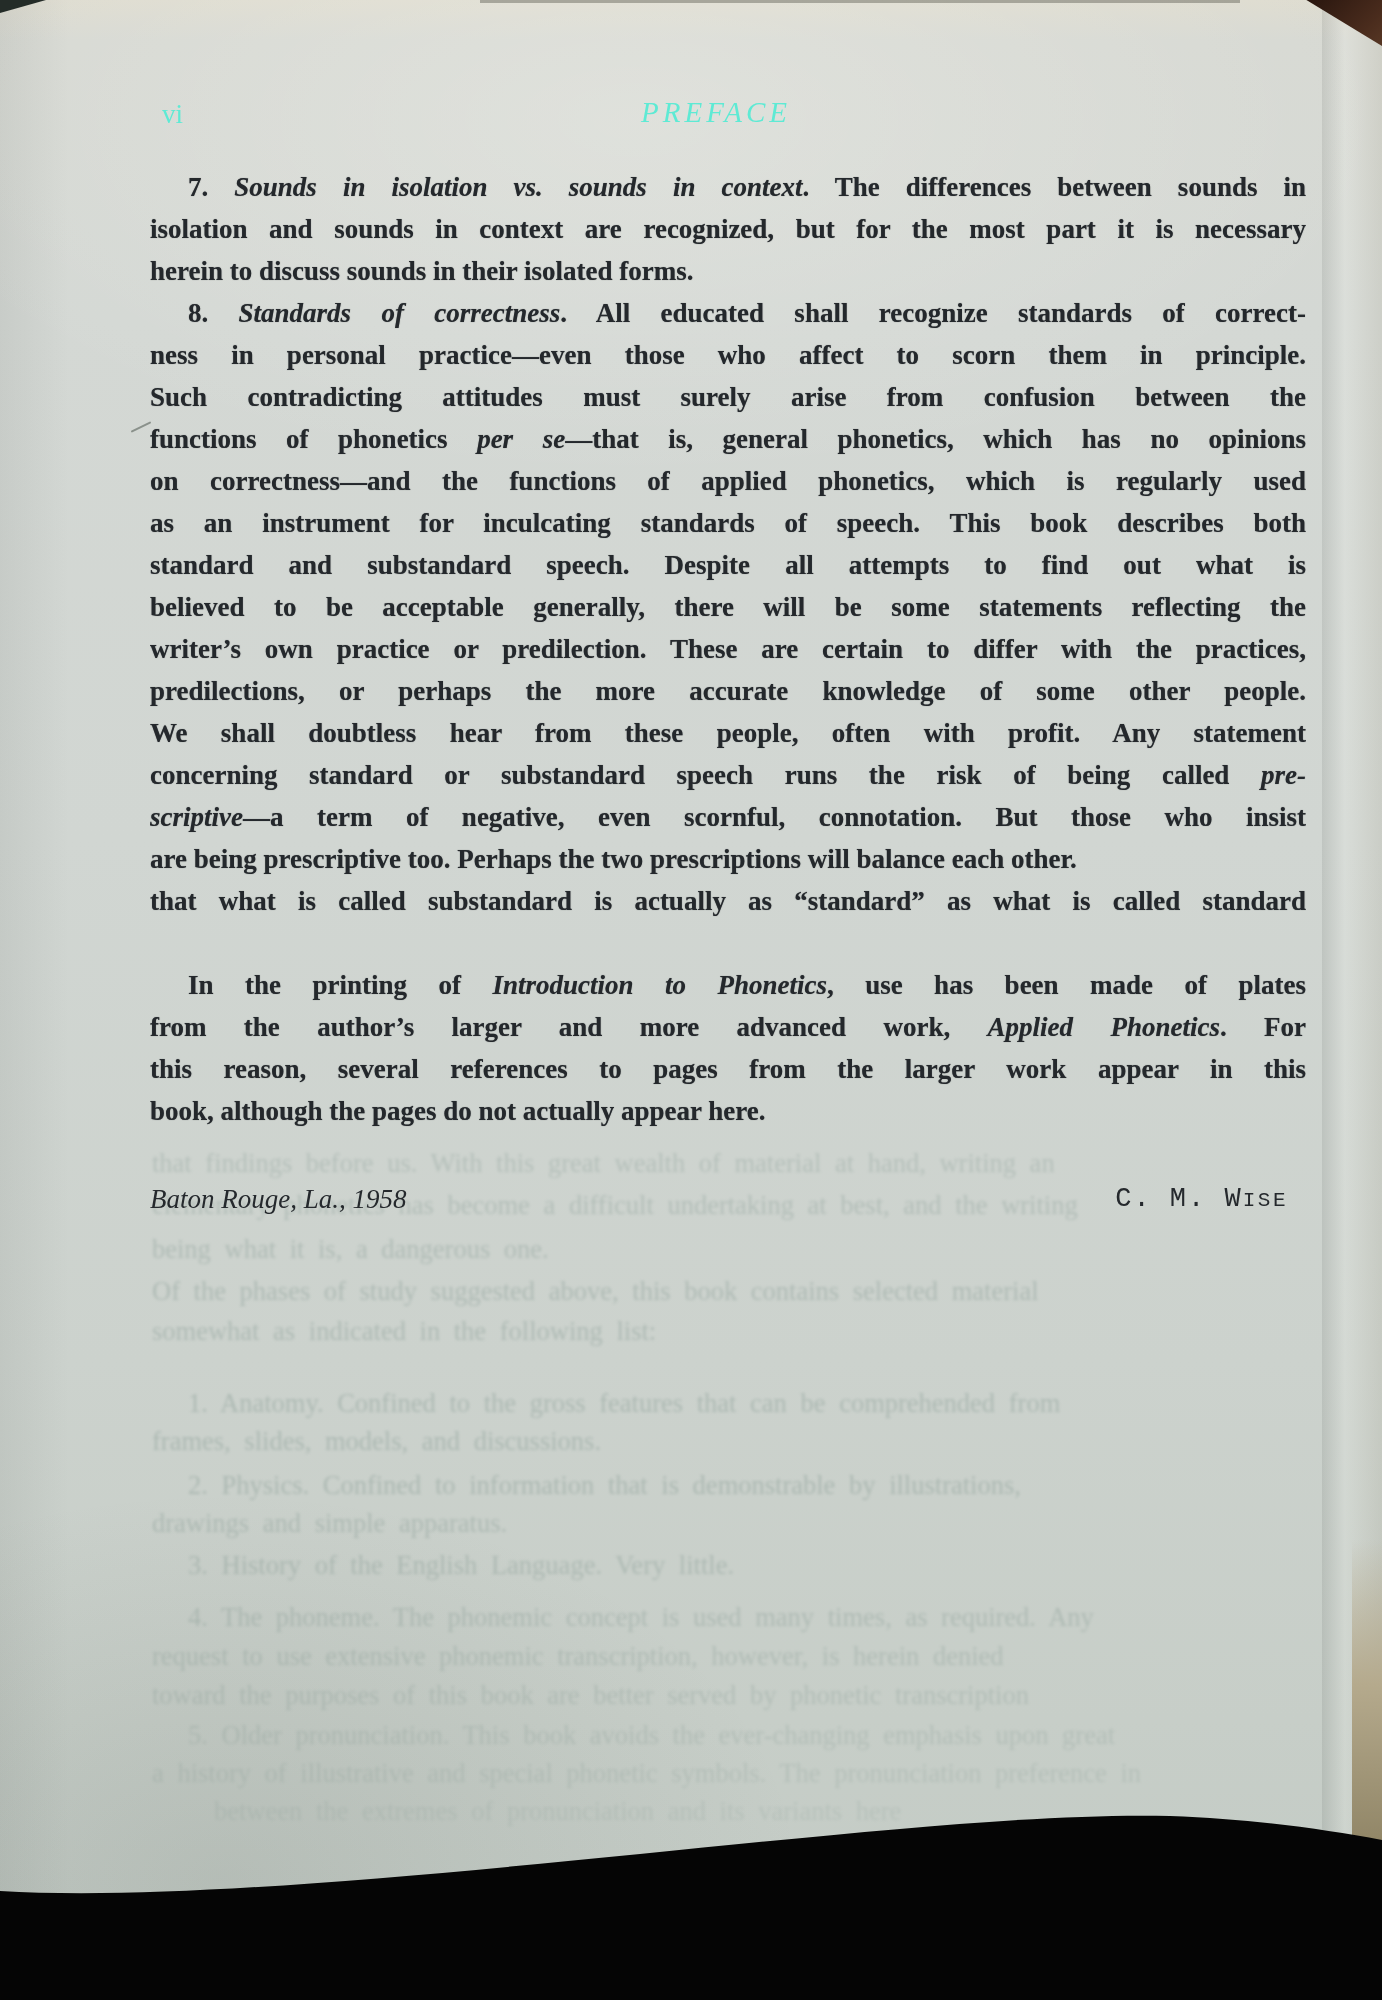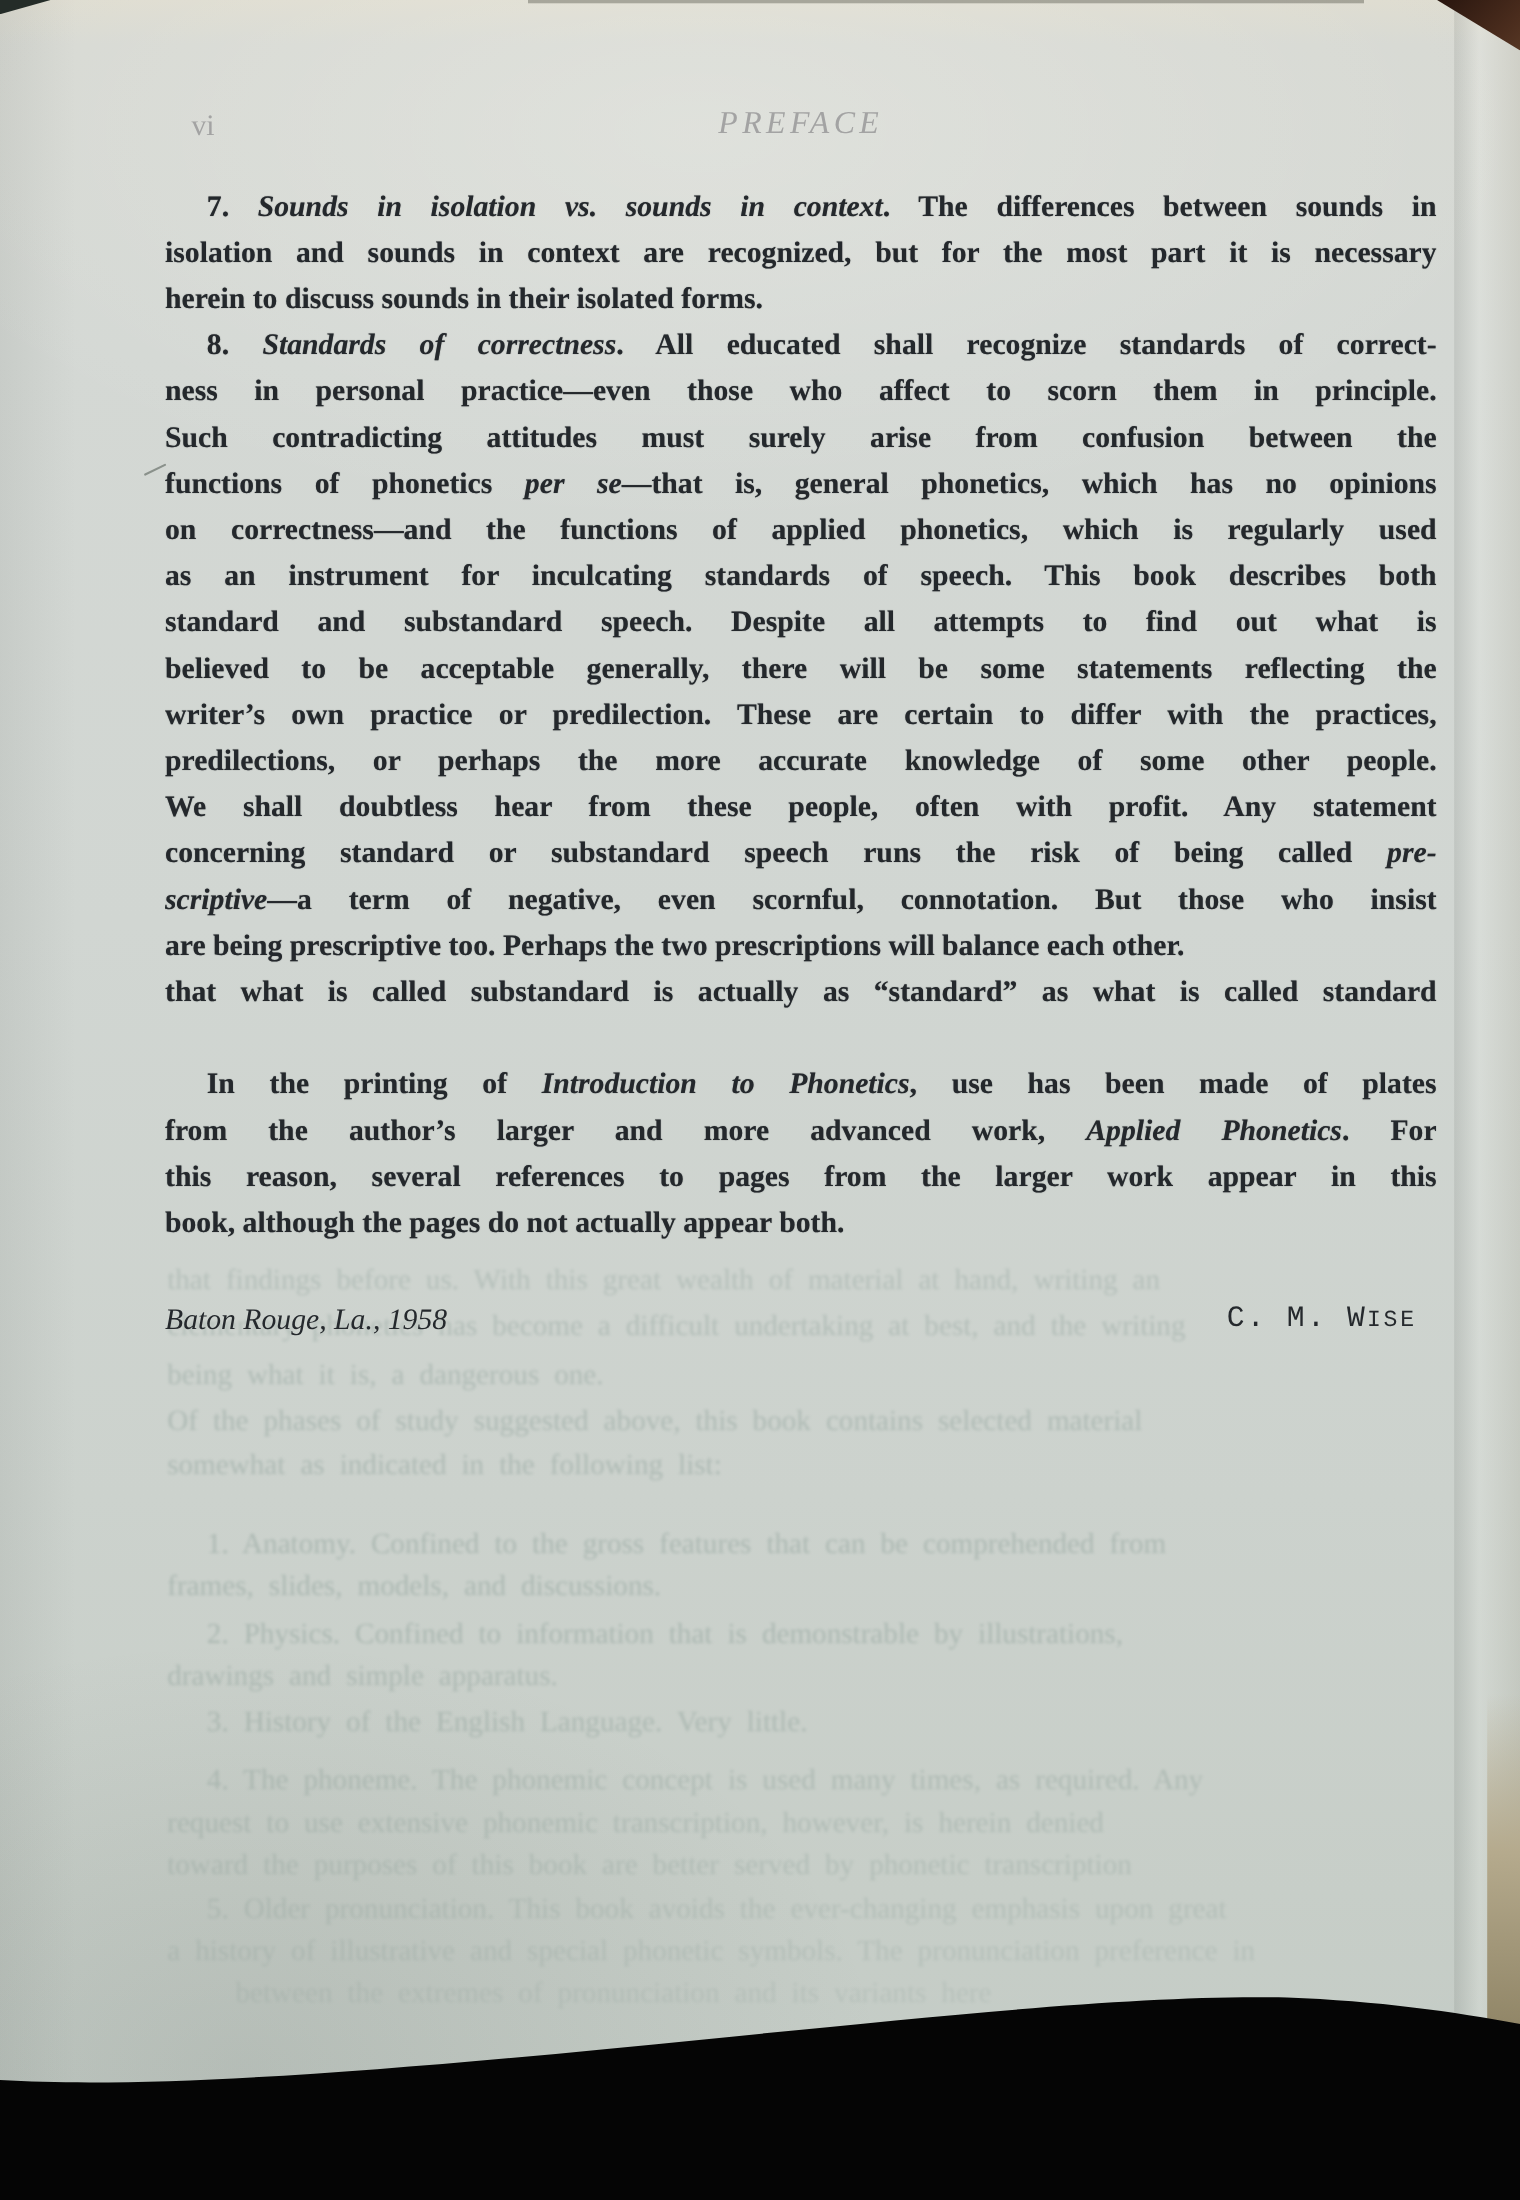--- a/index.html
+++ b/index.html
@@ -18,21 +18,21 @@
   .corner-tl{position:absolute;left:0;top:0;width:46px;height:13px;background:#242c28;
     clip-path:polygon(0 0,100% 0,0 100%);}
   .corner-tr{position:absolute;right:0;top:0;width:90px;height:56px;
     background:linear-gradient(135deg,#23120c,#4a2c1d 70%,#5a3a26);
     clip-path:polygon(16% 0,100% 0,100% 82%);}
   .tan-sliver{position:absolute;left:1352px;top:1540px;width:30px;height:320px;
     background:linear-gradient(180deg, rgba(185,175,145,0) 0%, #b5aa8d 45%, #8d8263 100%);}
   .scratch{position:absolute;left:130px;top:426px;width:22px;height:2px;border-radius:2px;
     background:#8a918b;transform:rotate(-26deg);}
   
-  .page-header{position:absolute;left:150px;top:96px;width:1156px;height:40px;color:#a3a3a3;}
+  .page-header{position:absolute;left:138px;top:96px;width:1156px;height:40px;color:#5eead4;}
   .page-number{position:absolute;left:24px;top:3px;font-size:27px;}
   .page-title{position:absolute;left:0;right:0;text-align:center;font-size:29px;letter-spacing:4px;font-style:italic;}
   .body-text{position:absolute;left:150px;top:166px;width:1156px;
     font-size:27px;color:#24282c;text-shadow:0 0 1px rgba(36,40,44,0.55);}
   .para{margin:0;font-weight:bold;}
   .para.spaced{margin-top:42px;}
   .line{height:42px;line-height:42px;text-align:justify;text-align-last:justify;white-space:normal;overflow:hidden;}
   .line.first{text-indent:38px;}
   .line.last{text-align-last:left;}
   .signature-row{position:absolute;left:150px;top:1184px;width:1156px;height:46px;
@@ -102,21 +102,21 @@
         <div class="line"><span>We shall doubtless hear from these people, often with profit. Any statement</span></div>
         <div class="line"><span>concerning standard or substandard speech runs the risk of being called </span><i>pre-</i></div>
         <div class="line"><i>scriptive</i><span>—a term of negative, even scornful, connotation. But those who insist</span></div>
         <div class="line last"><span>are being prescriptive too. Perhaps the two prescriptions will balance each other.</span></div>
         <div class="line"><span>that what is called substandard is actually as “standard” as what is called standard</span></div>
       </div>
       <div class="para spaced">
         <div class="line first"><span>In the printing of </span><i>Introduction to Phonetics</i><span>, use has been made of plates</span></div>
         <div class="line"><span>from the author’s larger and more advanced work, </span><i>Applied Phonetics</i><span>. For</span></div>
         <div class="line"><span>this reason, several references to pages from the larger work appear in this</span></div>
-        <div class="line last"><span>book, although the pages do not actually appear both.</span></div>
+        <div class="line last"><span>book, although the pages do not actually appear here.</span></div>
       </div>
     </div>
 
   <div class="signature-row">
     <span class="place-date">Baton Rouge, La., 1958</span>
     <span class="author"><span>C. M. W</span><span class="sc">ISE</span></span>
   </div>
 
   <div class="tan-sliver"></div>
 

